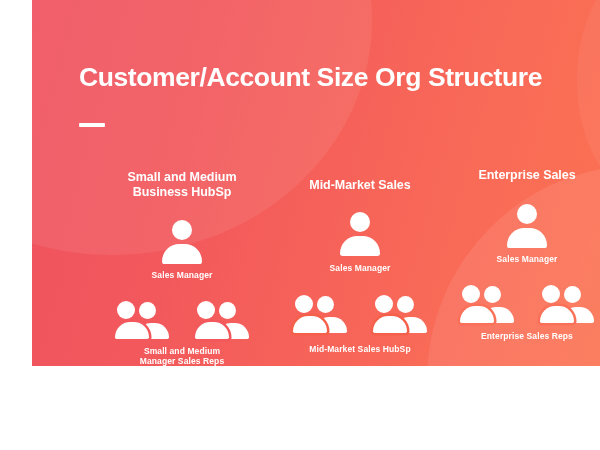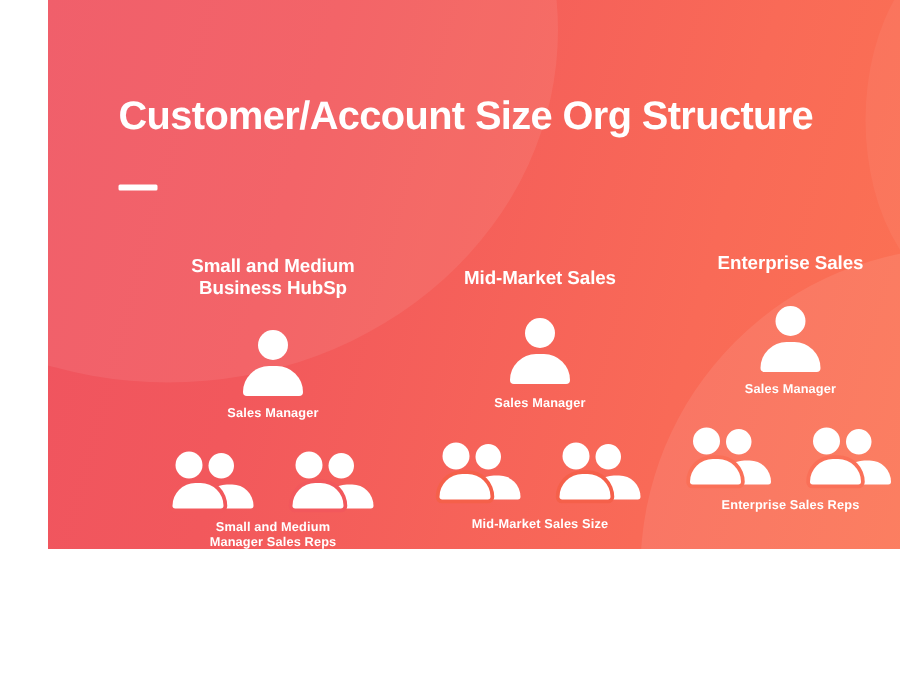--- a/index.html
+++ b/index.html
@@ -259,21 +259,21 @@
         <div class="body-front"></div>
       </div>
       <div class="icon-group">
         <div class="head-a"></div>
         <div class="head-b"></div>
         <div class="body-back"></div>
         <div class="body-front"></div>
       </div>
     </div>
     <div class="node-label" style="margin-top:11px;">
-      <div>Mid-Market Sales Size</div>
+      <div>Mid-Market Sales HubSp</div>
     </div>
   </div>
 
   <div class="col col-3">
     <div class="col-heading">
       <div>Enterprise Sales</div>
     </div>
 
     <div class="node" style="margin-top:21px;">
       <div class="icon-person">

